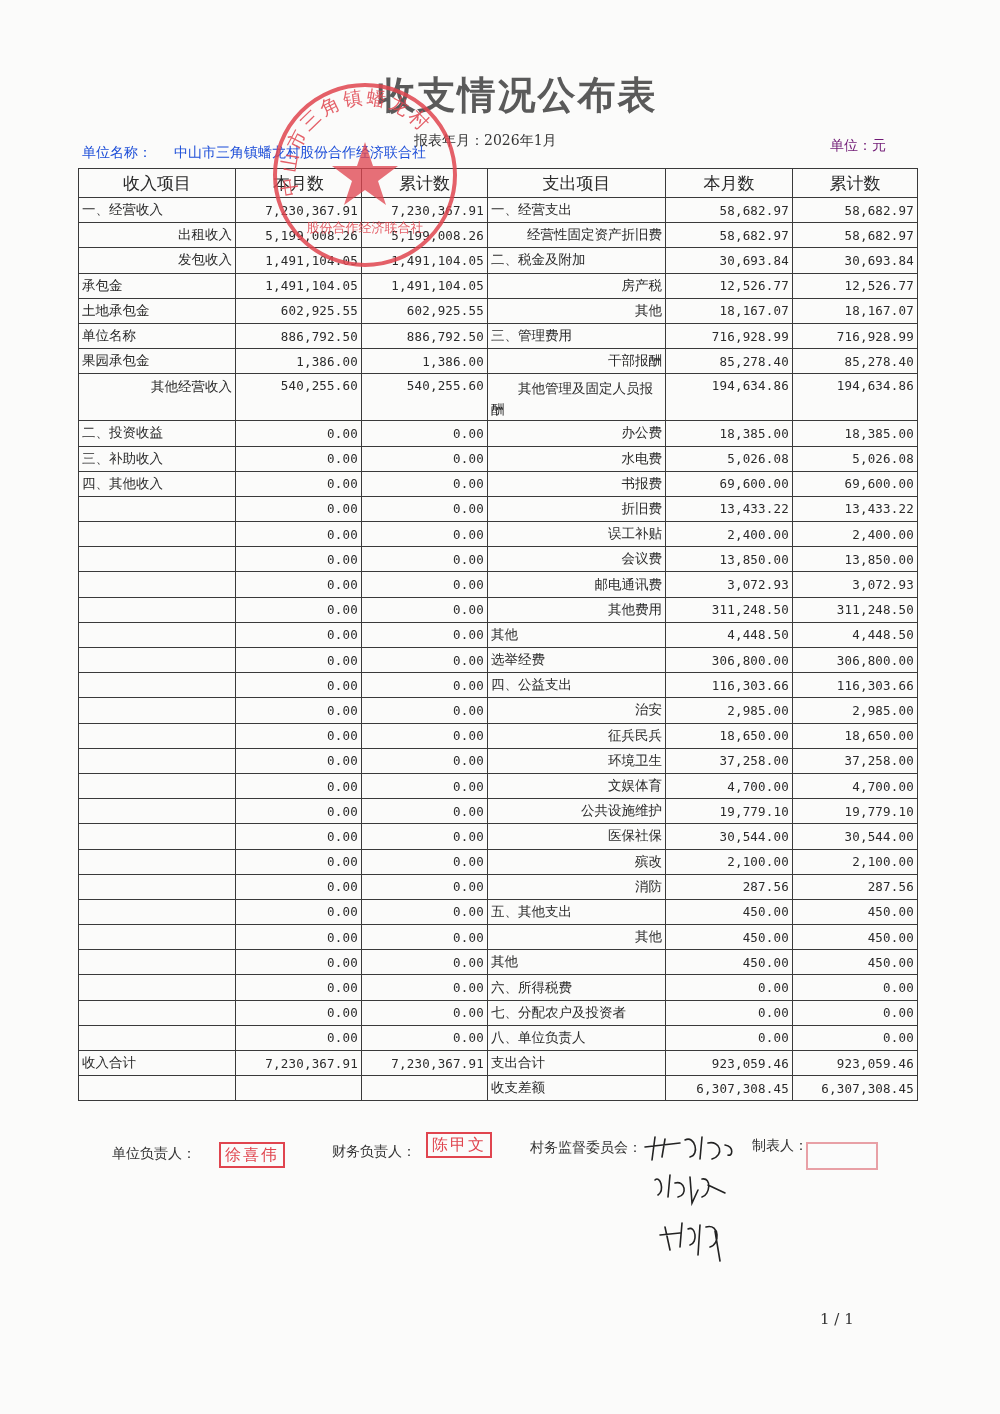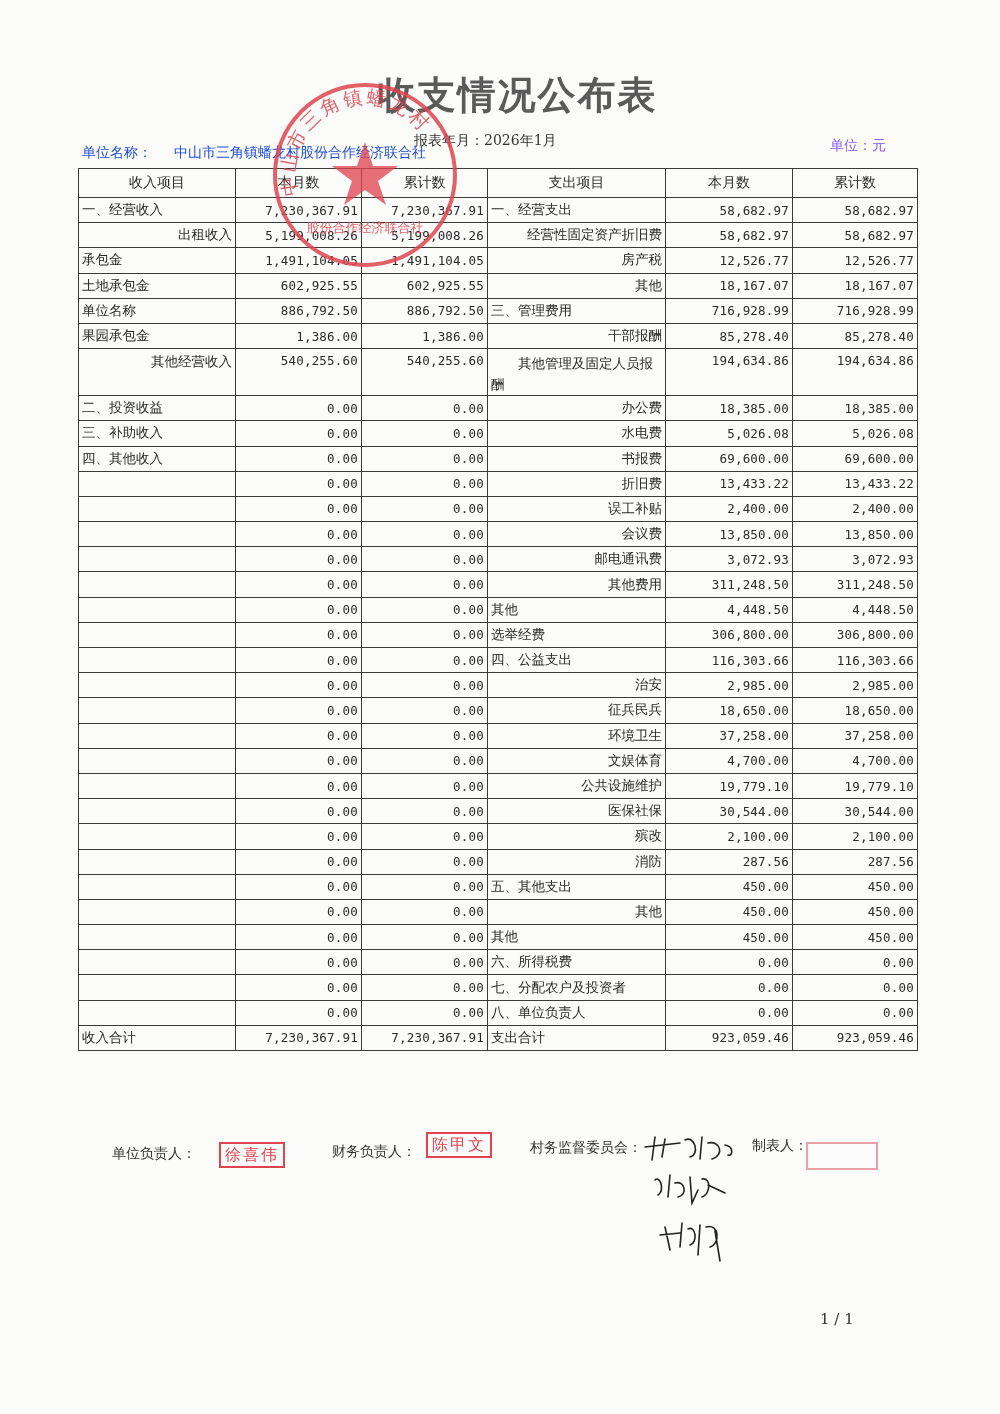--- a/index.html
+++ b/index.html
@@ -16,33 +16,33 @@
     padding-left: 35px; box-sizing: border-box;
   }
   .report-date {
     position: absolute; left: 414px; top: 132px; font-size: 14px; color: #333;
   }
   .unit-name {
     position: absolute; left: 82px; top: 144px; font-size: 14px; color: #1d4ed8;
   }
   .unit-name .val { margin-left: 22px; }
   .unit-label {
-    position: absolute; left: 830px; top: 137px; font-size: 14px; color: #8b5cf6;
+    position: absolute; left: 830px; top: 137px; font-size: 14px; color: #701a75;
   }
   table.main {
     position: absolute; left: 78px; top: 168px; width: 839px;
     border-collapse: collapse; table-layout: fixed;
     font-size: 13.5px;
   }
   table.main td, table.main th {
     border: 1.5px solid #3a3a3a; height: 24.2px; padding: 0 3px;
     white-space: nowrap; overflow: hidden; font-weight: normal;
     vertical-align: middle;
   }
-  table.main th { font-size: 14px; height: 28px; text-align: center; }
+  table.main th { font-size: 17px; height: 28px; text-align: center; }
   td.num { text-align: right; font-family: "DejaVu Sans Mono", "Liberation Mono", monospace; font-size: 12.5px; letter-spacing: 0.2px; }
   td.lbl { text-align: left; }
   td.ind1 { padding-left: 30px; text-align: right; }
   td.ind2 { padding-left: 42px; }
   td.ind3 { padding-left: 52px; }
   tr.double td { height: 42px; vertical-align: top; padding-top: 4px; }
   tr.double td.wrap { white-space: normal; line-height: 21px; padding-left: 3px; }
   tr.double td.wrap span.first { padding-left: 27px; }
 
   .footer {
@@ -107,20 +107,28 @@
       </tr>
       <tr>
         <td class="lbl ind1">出租收入</td>
         <td class="num">5,199,008.26</td>
         <td class="num">5,199,008.26</td>
         <td class="lbl ind1">经营性固定资产折旧费</td>
         <td class="num">58,682.97</td>
         <td class="num">58,682.97</td>
       </tr>
       <tr>
+        <td class="lbl ind1">发包收入</td>
+        <td class="num">1,491,104.05</td>
+        <td class="num">1,491,104.05</td>
+        <td class="lbl">二、税金及附加</td>
+        <td class="num">30,693.84</td>
+        <td class="num">30,693.84</td>
+      </tr>
+      <tr>
         <td class="lbl ind2">承包金</td>
         <td class="num">1,491,104.05</td>
         <td class="num">1,491,104.05</td>
         <td class="lbl ind1">房产税</td>
         <td class="num">12,526.77</td>
         <td class="num">12,526.77</td>
       </tr>
       <tr>
         <td class="lbl ind3">土地承包金</td>
         <td class="num">602,925.55</td>
@@ -353,20 +361,28 @@
         <td class="num">0.00</td>
         <td class="num">0.00</td>
       </tr>
       <tr>
         <td class="lbl ">收入合计</td>
         <td class="num">7,230,367.91</td>
         <td class="num">7,230,367.91</td>
         <td class="lbl">支出合计</td>
         <td class="num">923,059.46</td>
         <td class="num">923,059.46</td>
+      </tr>
+      <tr>
+        <td class="lbl "></td>
+        <td class="num"></td>
+        <td class="num"></td>
+        <td class="lbl">收支差额</td>
+        <td class="num">6,307,308.45</td>
+        <td class="num">6,307,308.45</td>
       </tr>
     </tbody>
 </table>
 
 <svg class="seal" viewBox="0 0 190 190">
   <defs>
     <path id="sealArc" d="M 30 120 A 70 70 0 1 1 160 120"></path>
   </defs>
   <circle cx="95" cy="95" r="90" fill="none" stroke="#e0454f" stroke-width="4"></circle>
   <text font-size="19" fill="#e0454f" font-family="DejaVu Sans, sans-serif" letter-spacing="3">

